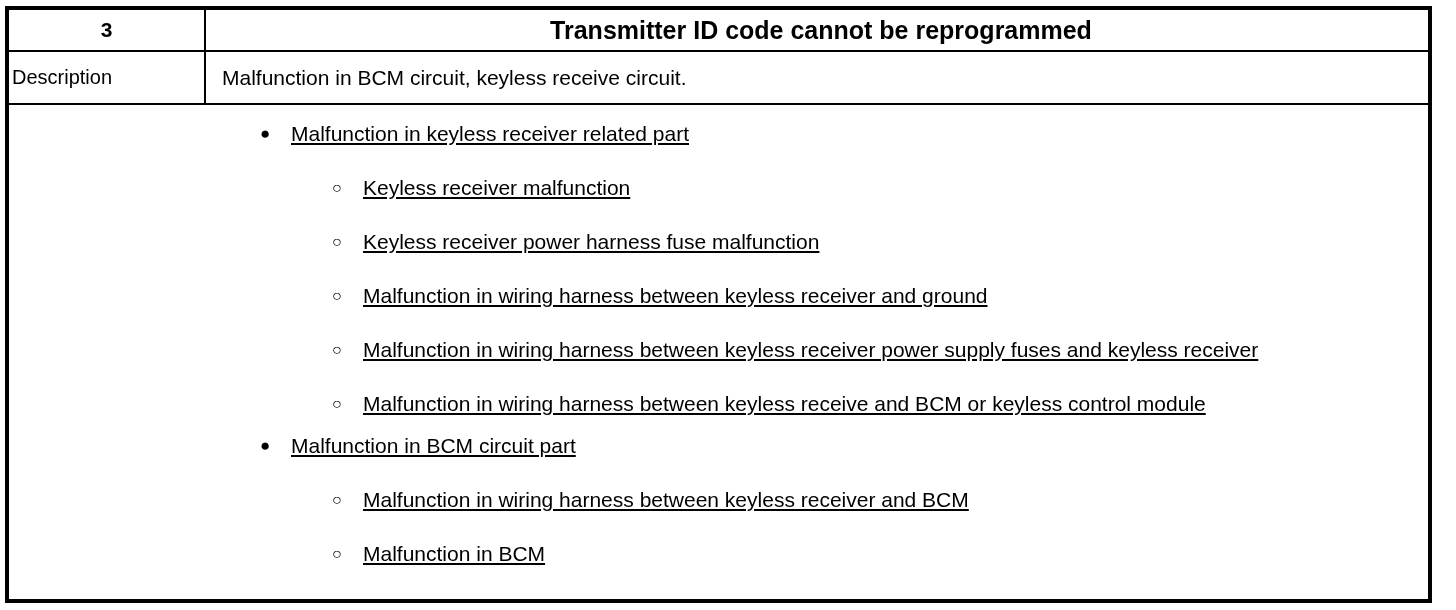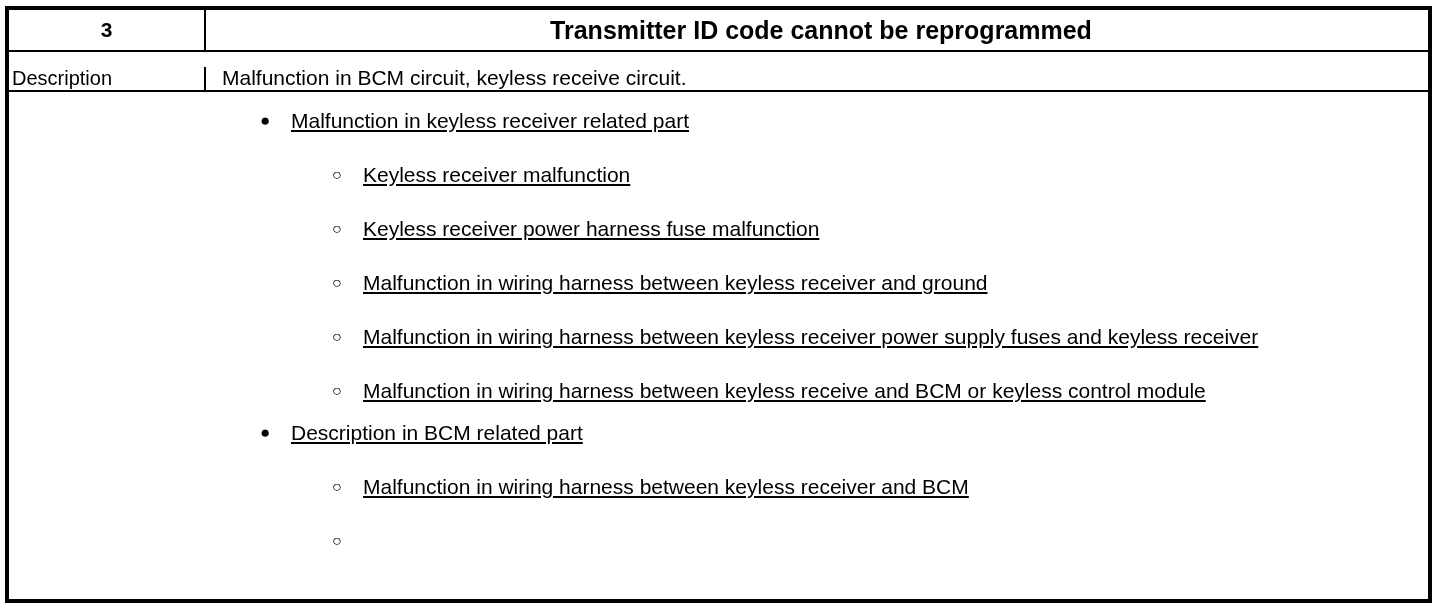--- a/index.html
+++ b/index.html
@@ -39,23 +39,22 @@
     display: flex;
     width: 100%;
     box-sizing: border-box;
   }
 
   .row-header {
     height: 42px;
     border-bottom: 2px solid #000000;
   }
   .row-description {
-    height: 40px;
+    height: 53px;
     border-bottom: 2px solid #000000;
-    align-items: flex-end;
   }
   .row-cause {
     height: 507px;
   }
 
   .cell-label {
     width: 197px;
     flex: 0 0 197px;
     box-sizing: border-box;
     border-right: 2px solid #000000;
@@ -194,27 +193,28 @@
             <div class="bullet-item level2">
               <span class="marker marker-hollow">○</span>
               <span class="bullet-text">Malfunction in wiring harness between keyless receiver power supply fuses and keyless receiver</span>
             </div>
             <div class="bullet-item level2">
               <span class="marker marker-hollow">○</span>
               <span class="bullet-text">Malfunction in wiring harness between keyless receive and BCM or keyless control module</span>
             </div>
             <div class="bullet-item level1">
               <span class="marker marker-filled">●</span>
-              <span class="bullet-text">Description in BCM related part</span>
+              <span class="bullet-text">Malfunction in BCM circuit part</span>
             </div>
             <div class="bullet-item level2">
               <span class="marker marker-hollow">○</span>
               <span class="bullet-text">Malfunction in wiring harness between keyless receiver and BCM</span>
             </div>
             <div class="bullet-item level2">
               <span class="marker marker-hollow">○</span>
+              <span class="bullet-text">Malfunction in BCM</span>
             </div>
           </div>
       </div>
     </div>
 
   </div>
 </div>
 
 </body></html>

